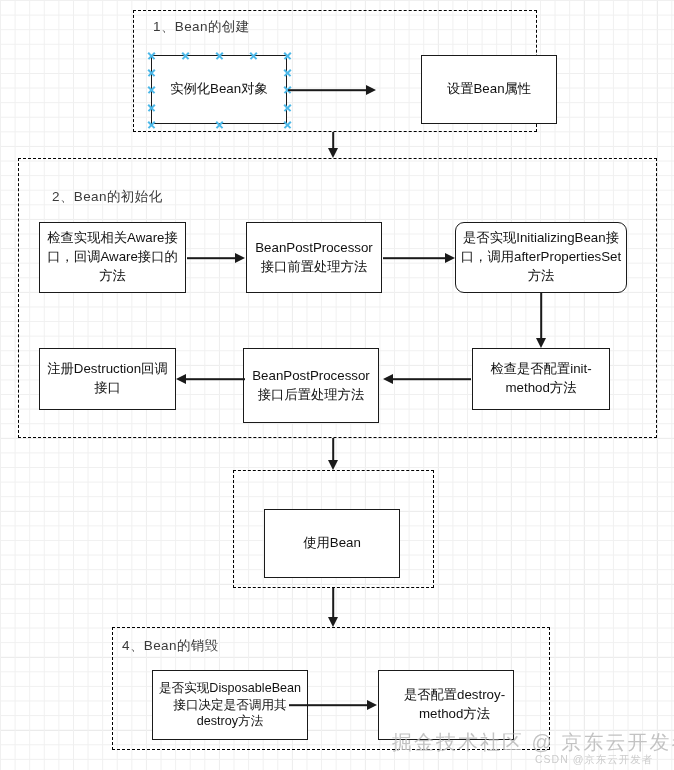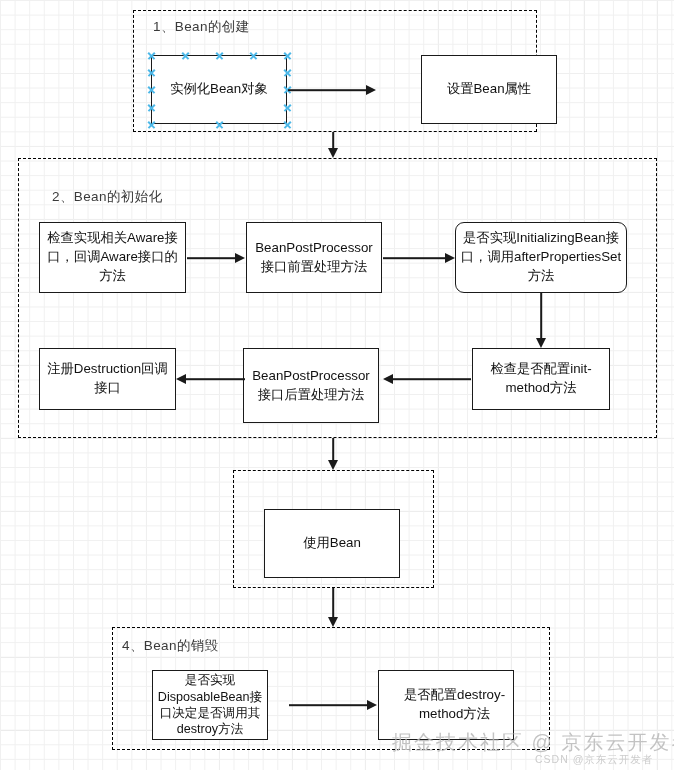--- a/index.html
+++ b/index.html
@@ -204,21 +204,21 @@
   </div>
 
   <div class="arrow" style="left:327px;top:588px;width:12px;height:39px;">
     <div class="shaft-v" style="height:31px;"></div>
     <div class="head head-down"></div>
   </div>
 
   <div class="group" style="left:112px;top:627px;width:438px;height:123px;"></div>
   <div class="group-title" style="left:122px;top:637px;">4、Bean的销毁</div>
 
-  <div class="box" style="left:152px;top:670px;width:116px;height:70px;font-size:12.6px;line-height:1.3;">
+  <div class="box" style="left:152px;top:670px;width:156px;height:70px;font-size:12.6px;line-height:1.3;">
     <span>是否实现DisposableBean接口决定是否调用其destroy方法</span>
   </div>
 
   <div class="arrow" style="left:289px;top:699px;width:88px;height:12px;">
     <div class="shaft-h" style="width:79px;"></div>
     <div class="head head-right"></div>
   </div>
 
   <div class="box" style="left:378px;top:670px;width:136px;height:70px;padding-left:21px;">
     <span>是否配置destroy-method方法</span>

